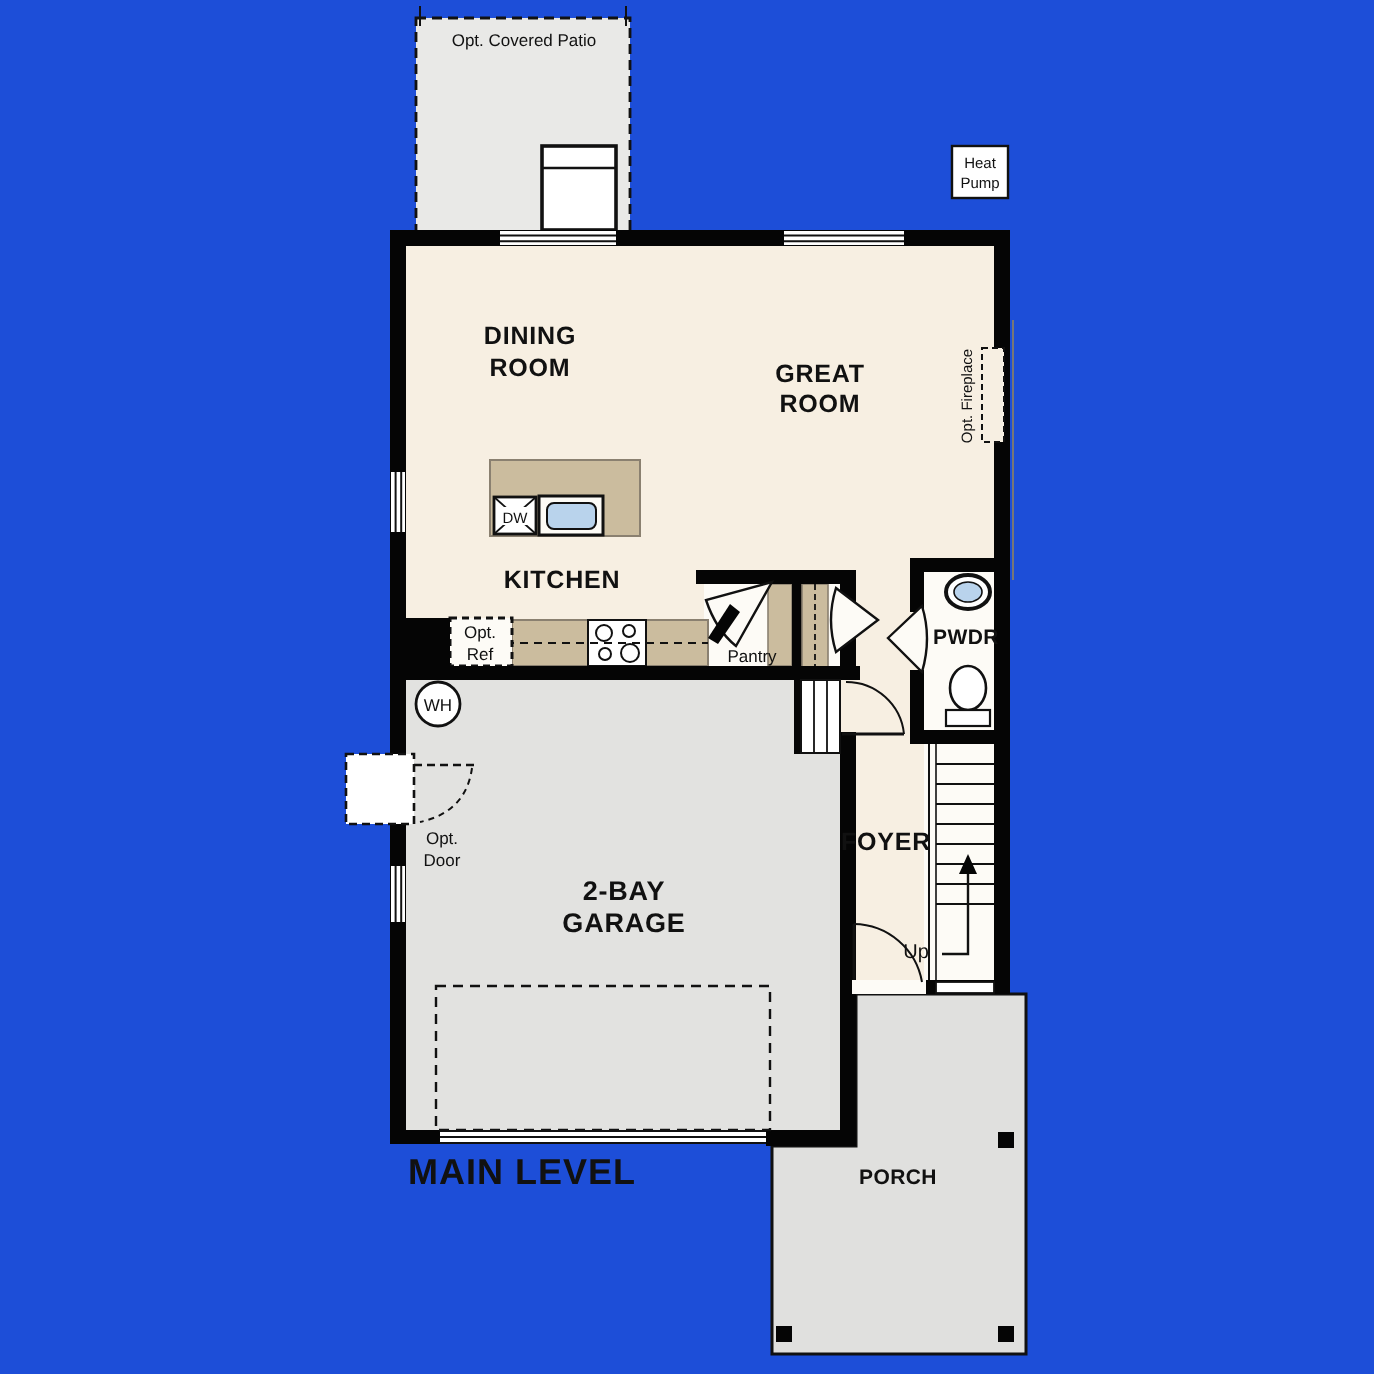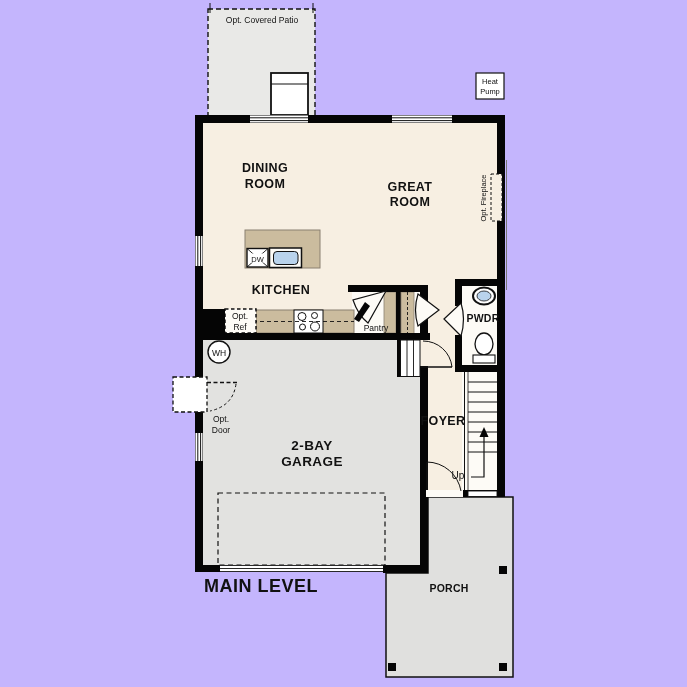--- a/index.html
+++ b/index.html
@@ -1,16 +1,16 @@
 <!DOCTYPE html>
 <html><head>
 <meta charset="utf-8">
 <style>
   html,body{margin:0;padding:0;background:#ffffff;}
-  #stage{position:relative;width:687px;height:687px;background:#c4b5fd;overflow:hidden;}
+  #stage{position:relative;width:687px;height:687px;background:#1d4ed8;overflow:hidden;}
   svg{position:absolute;left:0;top:0;}
   text{font-family:"Liberation Sans","DejaVu Sans",sans-serif;fill:#111;}
   .room{font-weight:bold;font-size:12.5px;letter-spacing:.4px;}
   .room-lg{font-weight:bold;font-size:13.5px;letter-spacing:.4px;}
   .room-sm{font-weight:bold;font-size:10.5px;letter-spacing:.2px;}
   .title{font-weight:bold;font-size:18px;letter-spacing:.5px;}
   .small{font-size:8.5px;}
   .tiny{font-size:7.5px;}
   .mid{font-size:10px;}
 </style>

